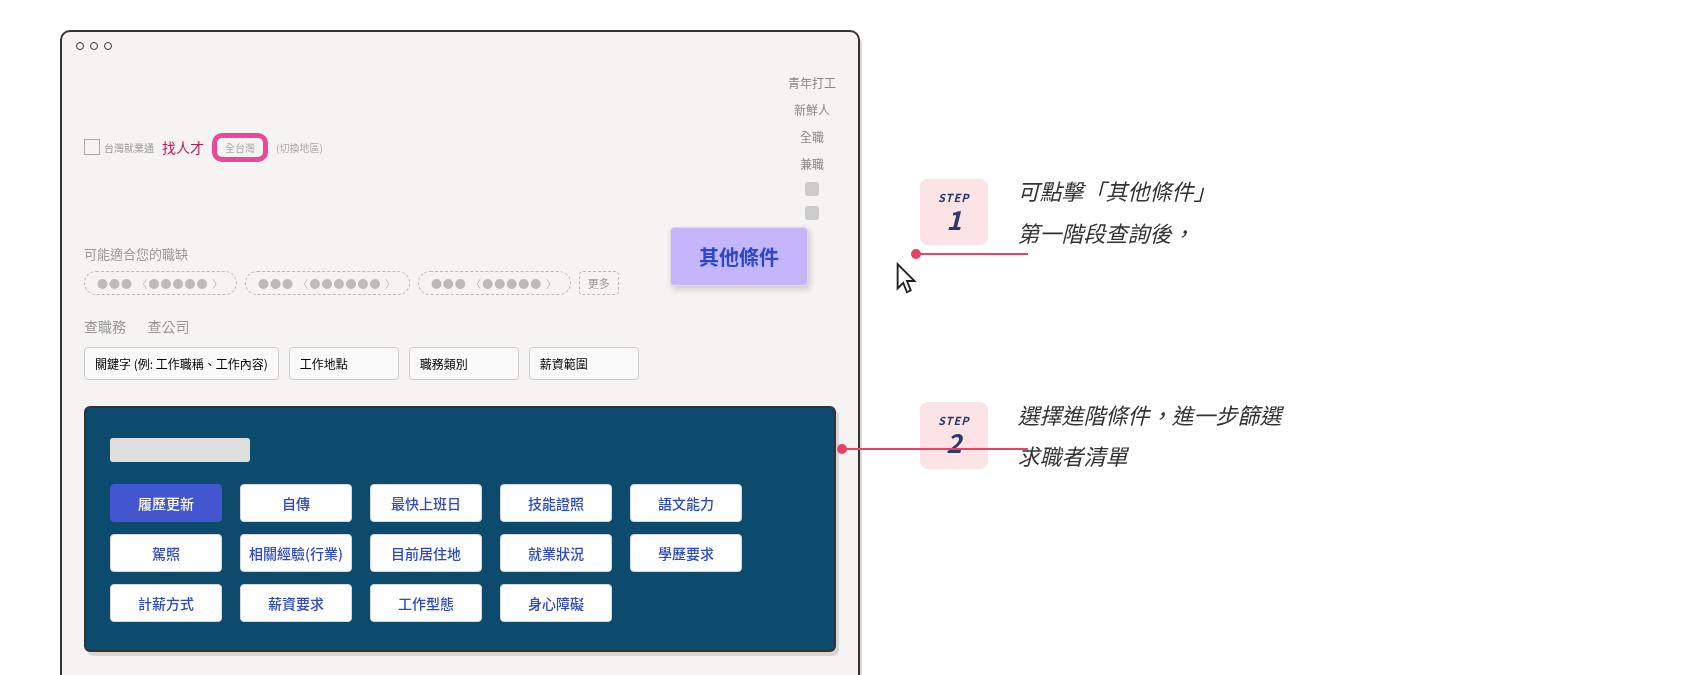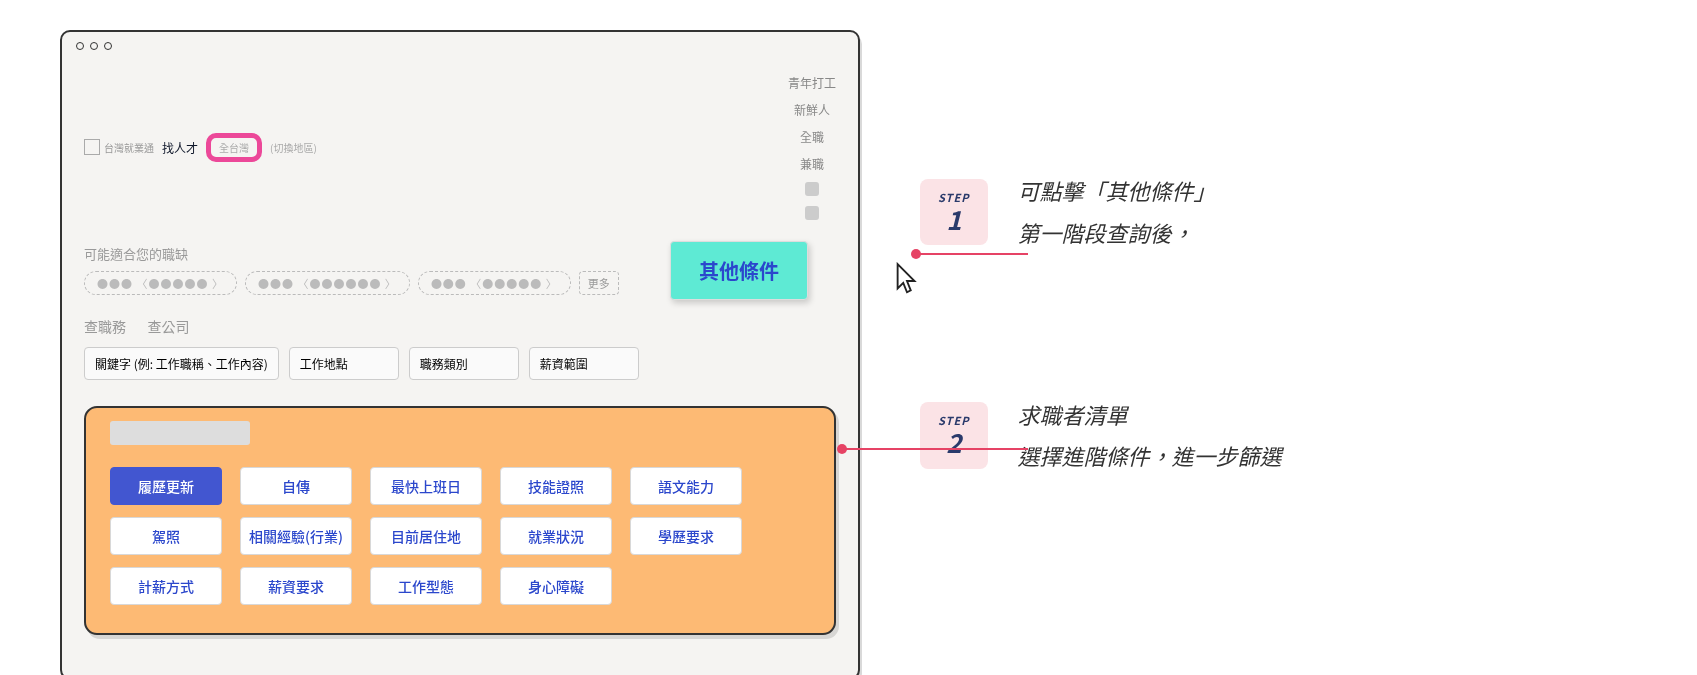--- a/index.html
+++ b/index.html
@@ -51,21 +51,21 @@
   display: flex;
   align-items: center;
   gap: 4px;
 }
 .logo-box {
   width: 16px; height: 16px;
   border: 1.5px solid #aaa;
   display: inline-block;
 }
 .logo-text { font-size: 10px; color: #999; }
-.find-talent { font-size: 12px; color: #0f172a; }
+.find-talent { font-size: 14px; color: #be185d; }
 .region-pill {
   border: 5px solid #ec4899;
   border-radius: 10px;
   padding: 2px 8px;
   font-size: 10px;
   color: #aaa;
 }
 .switch-region { font-size: 10px; color: #aaa; }
 .topbar-right {
   display: flex;
@@ -107,47 +107,47 @@
   font-size: 12px;
   white-space: nowrap;
 }
 .field.kw { flex: 0 0 190px; }
 .field.loc { flex: 0 0 110px; }
 .field.cat { flex: 0 0 110px; }
 .field.sal { flex: 0 0 110px; }
 
 .popover-other {
   position: absolute;
-  top: 211px;
+  top: 197px;
   left: 610px;
-  background: #5eead4;
+  background: #c4b5fd;
   border: 1px solid #ddd;
   border-radius: 4px;
   padding: 14px 28px;
   font-size: 20px;
   font-weight: 600;
   color: #2b47cc;
   box-shadow: 2px 3px 6px rgba(0,0,0,0.18);
   z-index: 5;
 }
 .cursor {
   position: absolute;
   top: 232px;
   left: 832px;
   z-index: 6;
 }
 .cursor svg { width: 30px; height: 38px; }
 
 .panel {
   position: relative;
-  background: #fdba74;
+  background: #0c4a6e;
   border: 2px solid #333;
-  border-radius: 13px;
+  border-radius: 6px;
   margin-top: 26px;
-  padding: 13px 24px 28px 24px;
+  padding: 30px 24px 28px 24px;
   box-shadow: 3px 4px 0 rgba(0,0,0,0.12);
 }
 .panel-skeleton {
   width: 140px; height: 24px;
   background: #ddd;
   border-radius: 3px;
   margin-bottom: 22px;
 }
 .chip-grid {
   display: flex;
@@ -331,17 +331,17 @@
       <div>可點擊「其他條件」</div>
       <div>第一階段查詢後，</div>
     </div>
   </div>
   <div class="anno-row">
     <div class="step-badge">
       <div class="step-label">STEP</div>
       <div class="step-num">2</div>
     </div>
     <div class="anno-text">
+      <div>選擇進階條件，進一步篩選</div>
       <div>求職者清單</div>
-      <div>選擇進階條件，進一步篩選</div>
     </div>
   </div>
 </div>
 
 </body></html>

